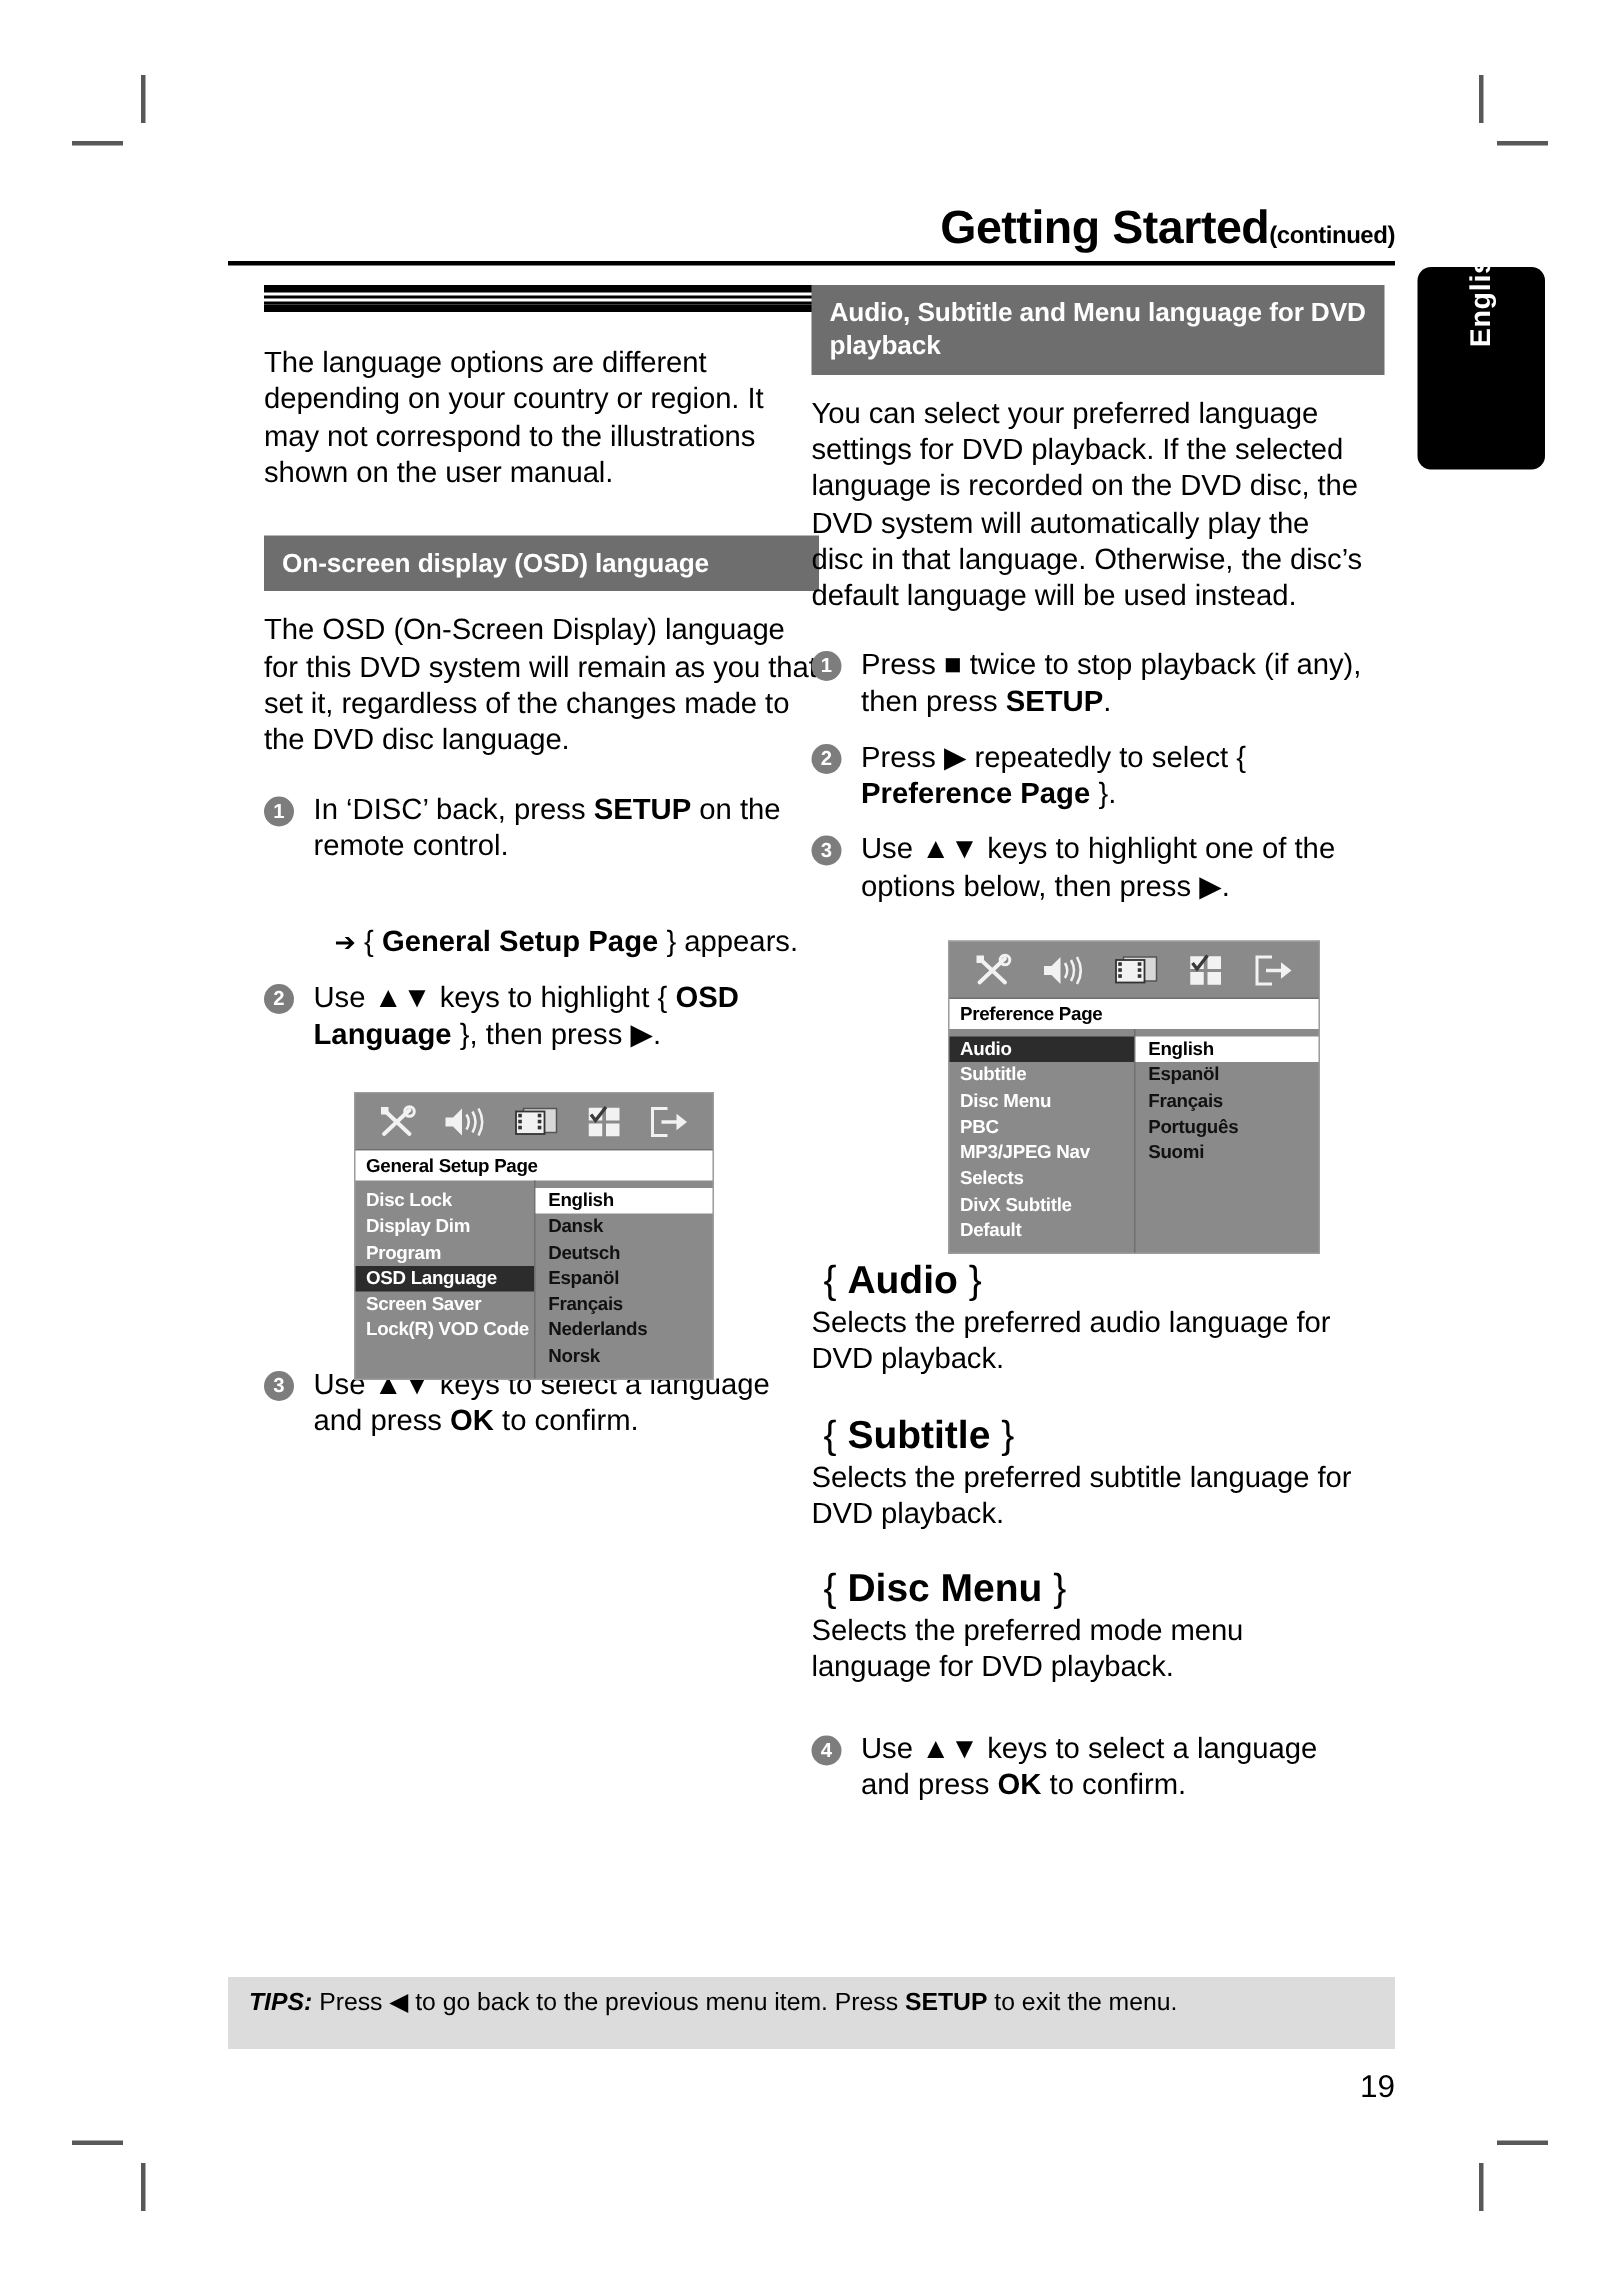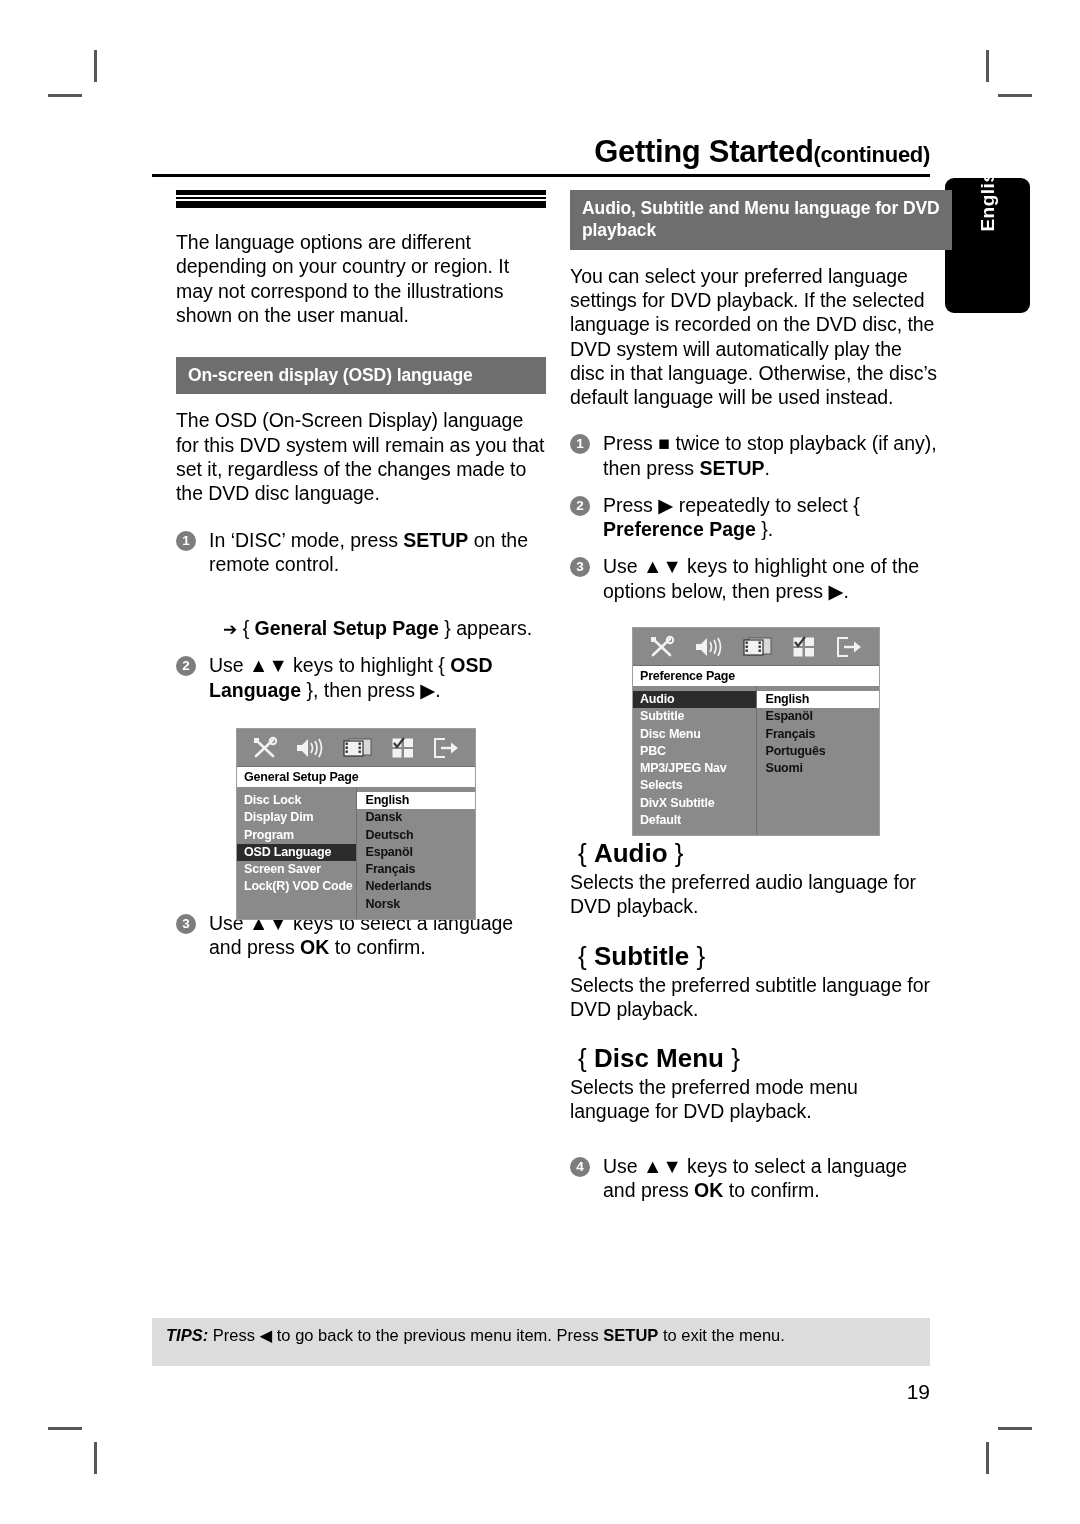--- a/index.html
+++ b/index.html
@@ -29,21 +29,21 @@
   }
   #header-title {
     text-align: right;
     font-size: 31px;
     font-weight: bold;
     letter-spacing: -0.3px;
     line-height: 1.05;
     white-space: nowrap;
   }
   #header-title .cont {
-    font-size: 22px;
+    font-size: 16px;
     font-weight: bold;
   }
   #header-rule {
     margin-top: 5px;
     border-top: 3px solid #000;
   }
 
   
   #lang-tab {
     position: absolute;
@@ -63,21 +63,21 @@
     font-weight: bold;
     letter-spacing: 0.5px;
     display: flex;
     align-items: center;
     justify-content: center;
   }
 
   
   .col { position: absolute; width: 370px; }
   #col-left  { left: 176px; top: 190px; }
-  #col-right { left: 570px; top: 190px; }
+  #col-right { left: 541px; top: 190px; }
 
   
   .rule-thick { border-top: 5px solid #000; }
   .rule-thin  { border-top: 2px solid #000; margin-top: 2px; }
 
   #step3-head {
     margin: 0;
     padding: 10px 0 8px 10px;
     font-size: 25px;
     font-weight: bold;
@@ -252,21 +252,21 @@
   <div class="gap-lg"></div>
   <div class="band">On-screen display (OSD) language</div>
 
   <div class="gap-sm"></div>
   <p class="body">The OSD (On-Screen Display) language for this DVD system will remain as you that set it, regardless of the changes made to the DVD disc language.</p>
 
   <div class="gap-md"></div>
 
   <div class="step">
     <span class="num">1</span>
-    <span>In ‘DISC’ mode, press </span><b>SETUP</b><span> on the remote control.</span>
+    <span>In ‘DISC’ back, press </span><b>SETUP</b><span> on the remote control.</span>
     <span class="sub-arrow">
       <span class="arr">➔</span><span> { </span><b>General Setup Page</b><span> } appears.</span>
     </span>
   </div>
 
   <div class="step">
     <span class="num">2</span>
     <span>Use ▲▼ keys to highlight { </span><b>OSD Language</b><span> }, then press ▶.</span>
   </div>
 

